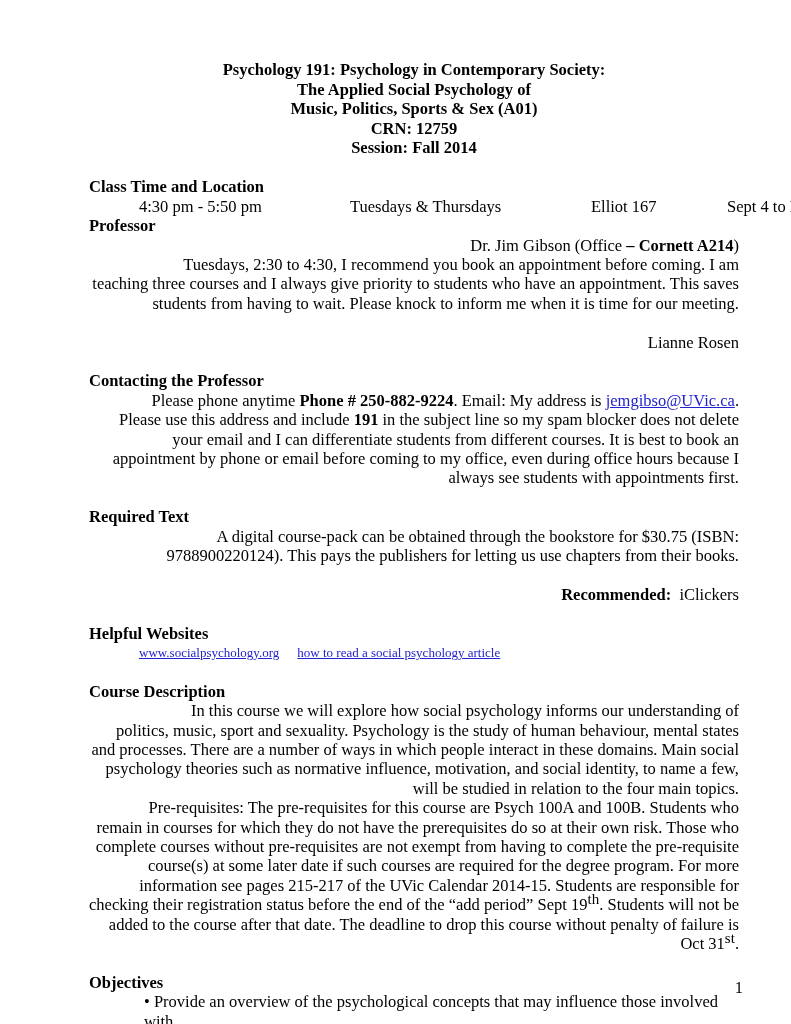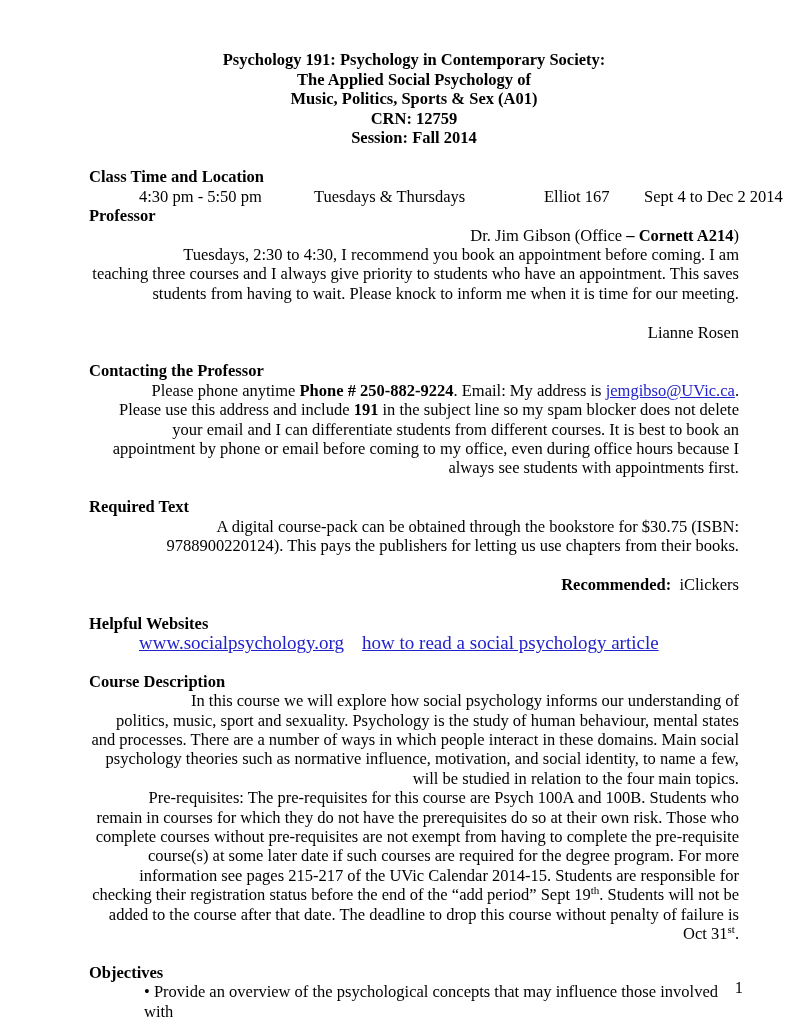--- a/index.html
+++ b/index.html
@@ -21,21 +21,21 @@
     width: 791px;
     height: 1024px;
     box-sizing: border-box;
     padding: 46px 52px 0 89px;
   }
   .title-block {
     text-align: center;
     font-weight: bold;
     font-size: 16.5px;
     line-height: 19.6px;
-    margin: 4px 0 0 0;
+    margin: 14px 0 0 0;
   }
   .title-line { white-space: nowrap; }
 
   .heading {
     font-weight: bold;
     font-size: 16.5px;
     line-height: 19.4px;
     margin: 0;
   }
   .para {
@@ -51,54 +51,55 @@
     width: 50px;
   }
   .spacer { height: 19.4px; }
 
   .schedule-row {
     font-size: 16.5px;
     line-height: 19.4px;
     margin-left: 50px;
     display: flex;
     white-space: nowrap;
+    gap: 36px;
   }
   .sched-time { width: 175px; flex: none; }
   .sched-days { width: 205px; flex: none; }
-  .sched-room { width: 100px; flex: none; margin-left: 25px; }
+  .sched-room { width: 100px; flex: none; }
   .sched-dates { flex: none; }
 
   b, .b { font-weight: bold; }
   .link {
     color: #2222cc;
     text-decoration: underline;
   }
   .ul-bold {
     font-weight: bold;
   }
   sup {
-    font-size: 11px;
+    font-size: 15px;
     vertical-align: super;
     line-height: 0;
   }
   .bullet-item {
     font-size: 16.5px;
     line-height: 19.4px;
     margin-left: 55px;
     text-indent: 0;
   }
   .page-number {
     position: absolute;
     right: 48px;
     bottom: 27px;
     font-size: 16.5px;
     line-height: 19px;
   }
   .websites-row {
-    font-size: 19px;
+    font-size: 13px;
     line-height: 19.4px;
     margin-left: 50px;
   }
   .websites-gap { display: inline-block; width: 18px; }
 </style>
 </head>
 <body>
 
 <div class="page">
 

